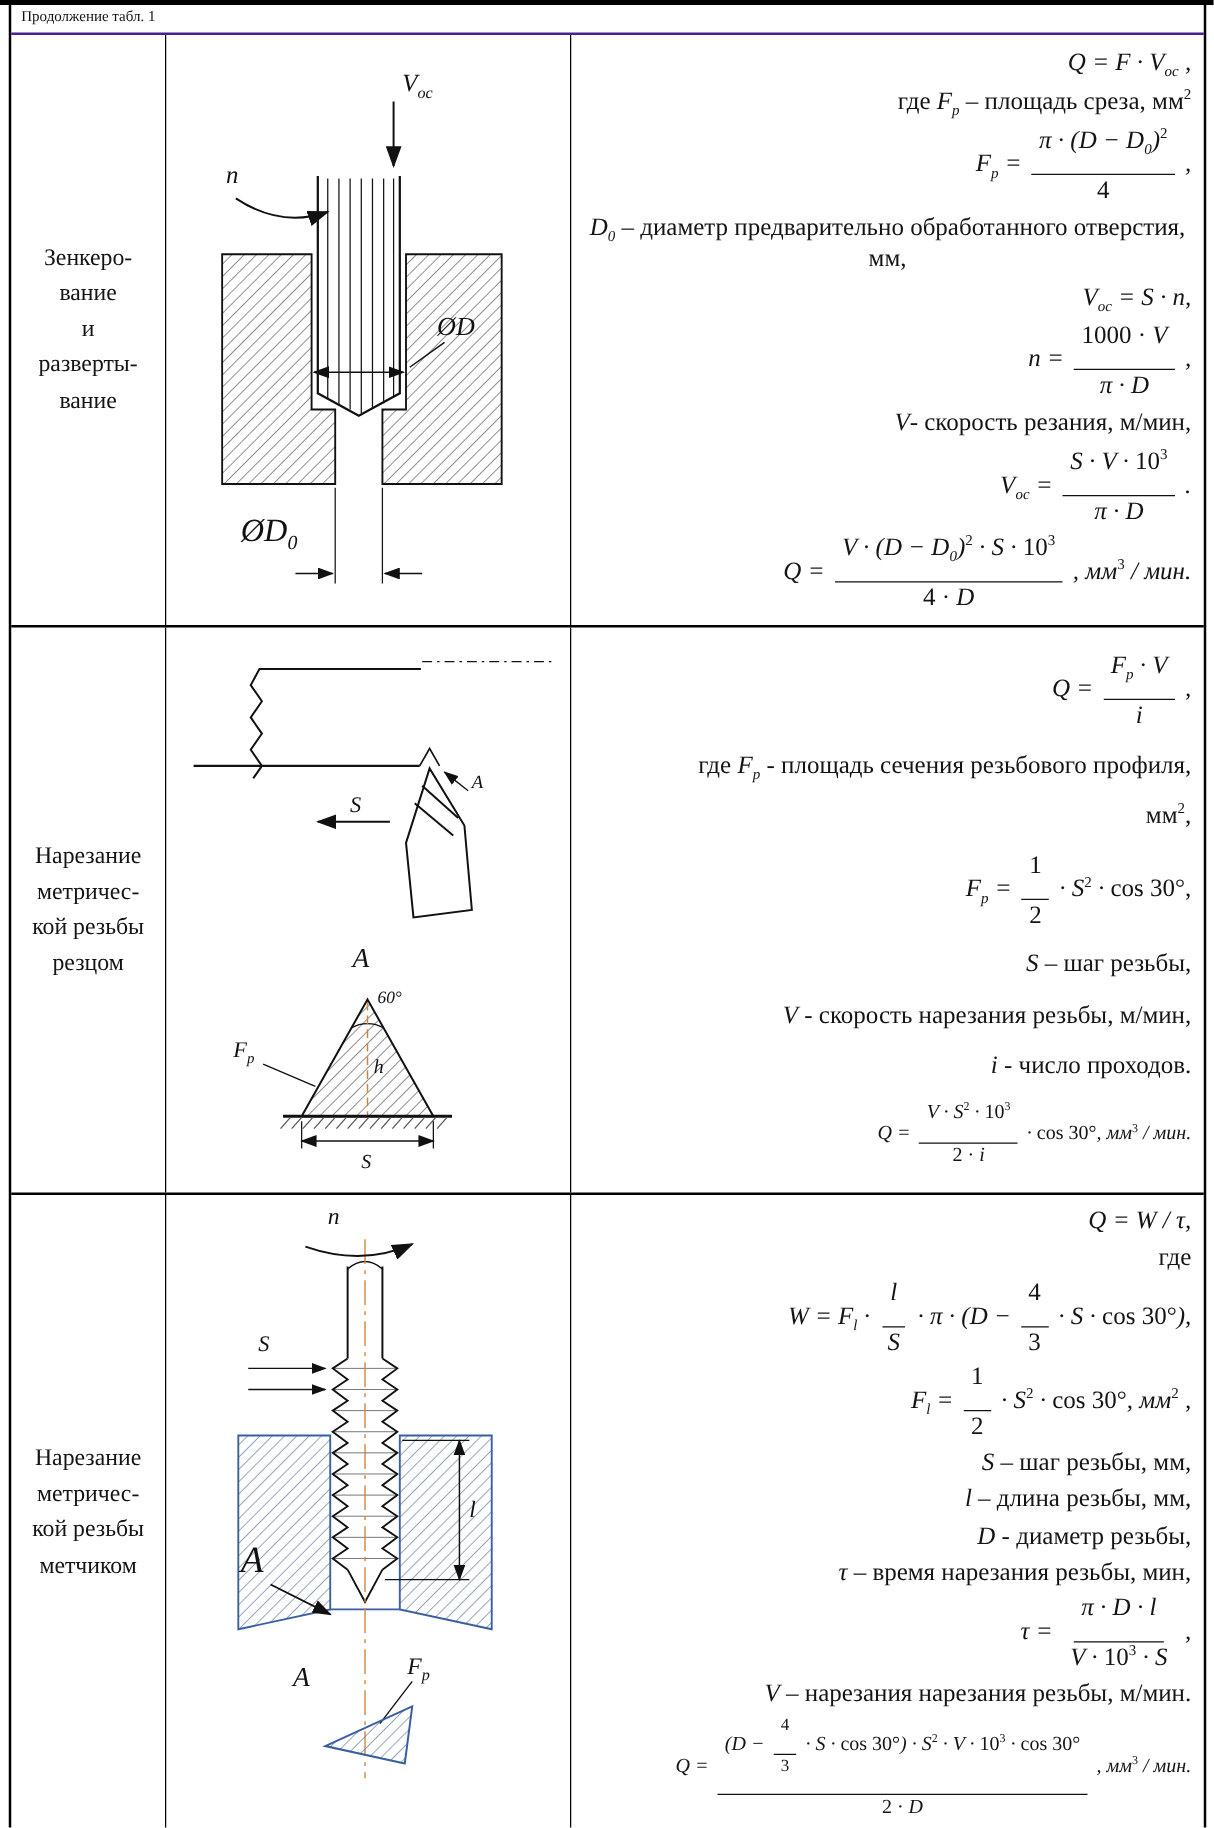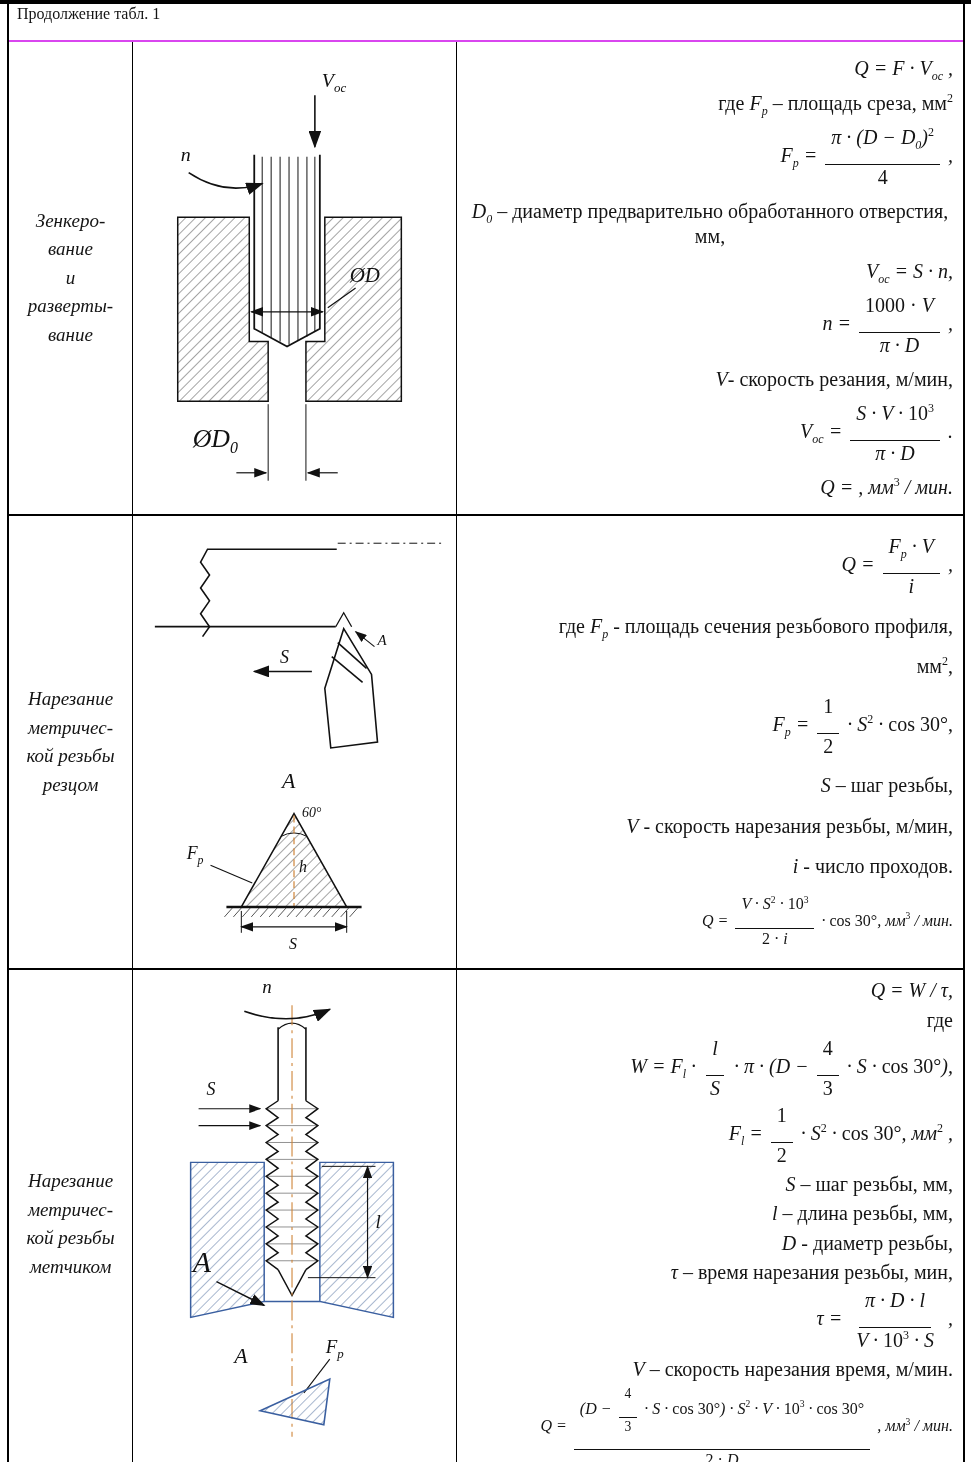--- a/index.html
+++ b/index.html
@@ -1,28 +1,28 @@
 <!DOCTYPE html>
 <html><head>
 <meta charset="utf-8">
 <style>
   html,body{margin:0;padding:0;background:#fff;}
   body{width:971px;height:1462px;font-family:"Liberation Serif",serif;color:#141414;overflow:hidden;}
   .top-rule{height:4px;background:#000;width:971px;}
   .sheet{margin:0 6px 0 7px;border-left:2px solid #000;border-right:2px solid #000;border-bottom:2px solid #000;}
-  .page-header{height:20px;line-height:19px;padding:0 0 16px 8px;font-size:16px;border-bottom:2px solid #d946ef;}
+  .page-header{height:20px;line-height:19px;padding:0 0 2px 8px;font-size:12px;border-bottom:2px solid #4c1d95;}
   .row{display:grid;grid-template-columns:124px 324px 1fr;border-bottom:2px solid #000;}
   .row:last-child{border-bottom:none;}
   .r1{height:472px;}
   .r2{height:452px;}
   .r3{height:508px;}
   .cell{border-right:1.5px solid #000;overflow:hidden;}
   .cell:last-child{border-right:none;}
   .label{display:flex;align-items:center;justify-content:center;text-align:center;font-size:19px;line-height:1.5;}
-  .label span{white-space:pre-line;font-style:italic;}
+  .label span{white-space:pre-line;}
   .dcell{display:flex;align-items:flex-start;justify-content:center;}
   .fcell{display:flex;flex-direction:column;justify-content:space-evenly;align-items:flex-end;padding:4px 10px;font-size:20px;}
   .fline{text-align:center;line-height:1.25;max-width:100%;}
   .fline.small{font-size:16px;}
   .mi{font-style:italic;}
   .mr{font-style:normal;}
   sub{font-size:0.6em;font-style:italic;line-height:0;}
   sup{font-size:0.6em;line-height:0;}
   .frac{display:inline-flex;flex-direction:column;align-items:center;vertical-align:middle;margin:0 3px;line-height:1.15;}
   .frac>.num{border-bottom:1.4px solid #111;padding:0 6px 15px 6px;}
@@ -111,21 +111,24 @@
         <div class="fline"><span class="mi">V</span><sub>ос</sub><span class="mi"> = S · n,</span></div>
         <div class="fline"><span class="mi">n = </span><span class="frac">
             <span class="num"><span class="mr">1000 · </span><span class="mi">V</span></span>
             <span class="den"><span class="mi">π · D</span></span>
           </span><span class="mi"> ,</span></div>
         <div class="fline"><span class="mi">V</span><span class="mr">- скорость резания, м/мин,</span></div>
         <div class="fline"><span class="mi">V</span><sub>ос</sub><span class="mi"> = </span><span class="frac">
             <span class="num"><span class="mi">S · V · </span><span class="mr">10</span><sup>3</sup></span>
             <span class="den"><span class="mi">π · D</span></span>
           </span><span class="mi"> .</span></div>
-        <div class="fline"><span class="mi">Q = </span><span class="mi"> , мм</span><sup>3</sup><span class="mi"> / мин.</span></div>
+        <div class="fline"><span class="mi">Q = </span><span class="frac">
+            <span class="num"><span class="mi">V · (D − D</span><sub>0</sub><span class="mi">)</span><sup>2</sup><span class="mi"> · S · </span><span class="mr">10</span><sup>3</sup></span>
+            <span class="den"><span class="mr">4 · </span><span class="mi">D</span></span>
+          </span><span class="mi"> , мм</span><sup>3</sup><span class="mi"> / мин.</span></div>
       </div>
   </div>
 
   <div class="row r2">
     <div class="cell label">
       <span>Нарезание
 метричес-
 кой резьбы
 резцом</span>
     </div>
@@ -304,21 +307,21 @@
             <span class="den"><span class="mr">2</span></span>
           </span><span class="mi"> · S</span><sup>2</sup><span class="mi"> · </span><span class="mr">cos 30°</span><span class="mi">, мм</span><sup>2</sup><span class="mi"> ,</span></div>
         <div class="fline"><span class="mi">S</span><span class="mr"> – шаг резьбы, мм,</span></div>
         <div class="fline"><span class="mi">l</span><span class="mr"> – длина резьбы, мм,</span></div>
         <div class="fline"><span class="mi">D</span><span class="mr"> - диаметр резьбы,</span></div>
         <div class="fline"><span class="mi">τ</span><span class="mr"> – время нарезания резьбы, мин,</span></div>
         <div class="fline"><span class="mi">τ = </span><span class="frac">
             <span class="num"><span class="mi">π · D · l</span></span>
             <span class="den"><span class="mi">V · </span><span class="mr">10</span><sup>3</sup><span class="mi"> · S</span></span>
           </span><span class="mi"> ,</span></div>
-        <div class="fline"><span class="mi">V</span><span class="mr"> – скорость нарезания время, м/мин.</span></div>
+        <div class="fline"><span class="mi">V</span><span class="mr"> – нарезания нарезания резьбы, м/мин.</span></div>
         <div class="fline small"><span class="mi">Q = </span><span class="frac">
             <span class="num"><span class="mi">(D − </span><span class="frac">
                 <span class="num"><span class="mr">4</span></span>
                 <span class="den"><span class="mr">3</span></span>
               </span><span class="mi"> · S · </span><span class="mr">cos 30°</span><span class="mi">) · S</span><sup>2</sup><span class="mi"> · V · </span><span class="mr">10</span><sup>3</sup><span class="mi"> · </span><span class="mr">cos 30°</span></span>
             <span class="den"><span class="mr">2 · </span><span class="mi">D</span></span>
           </span><span class="mi"> , мм</span><sup>3</sup><span class="mi"> / мин.</span></div>
       </div>
   </div>
 

